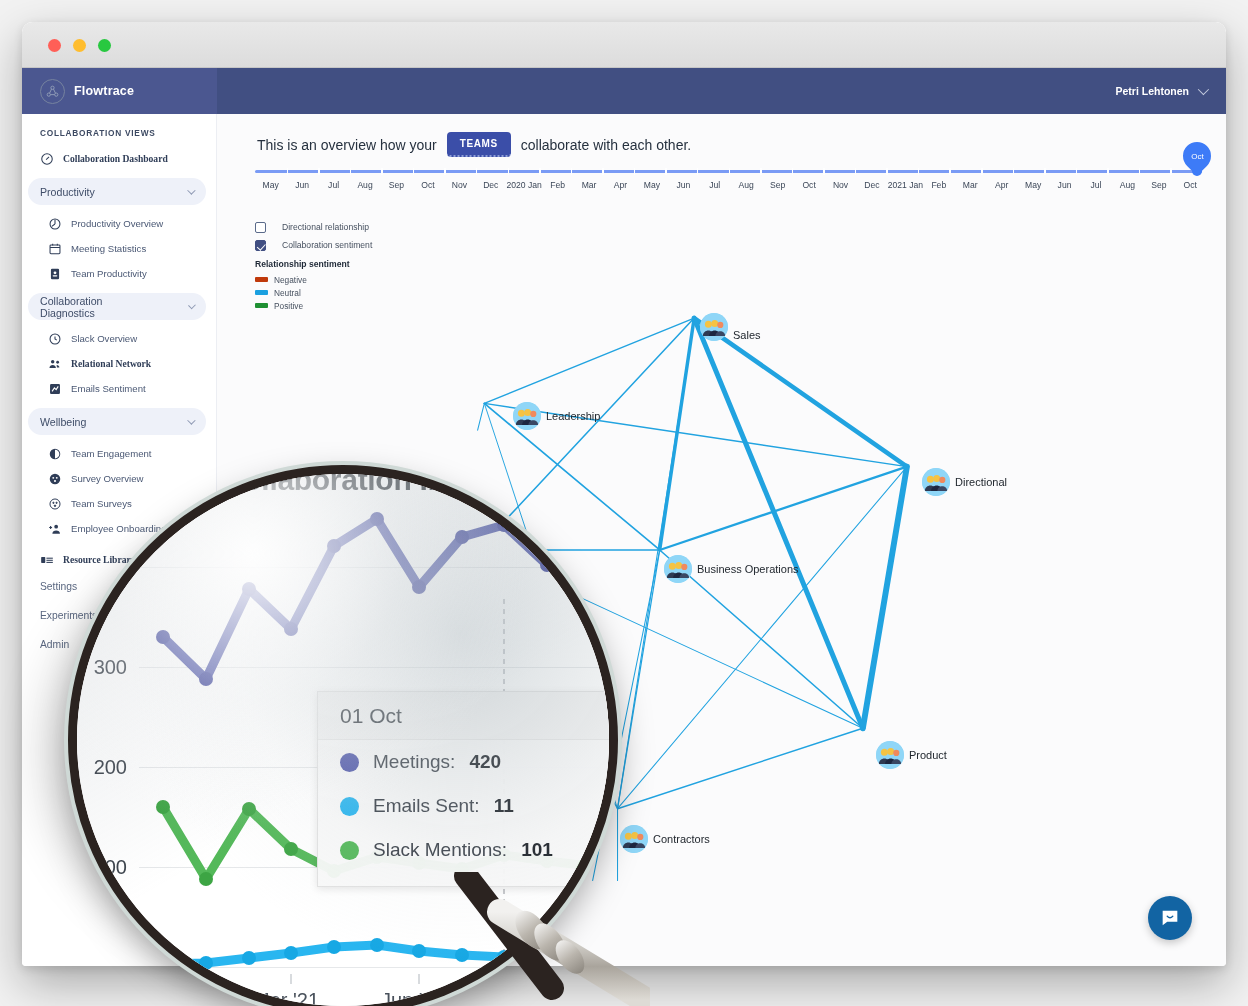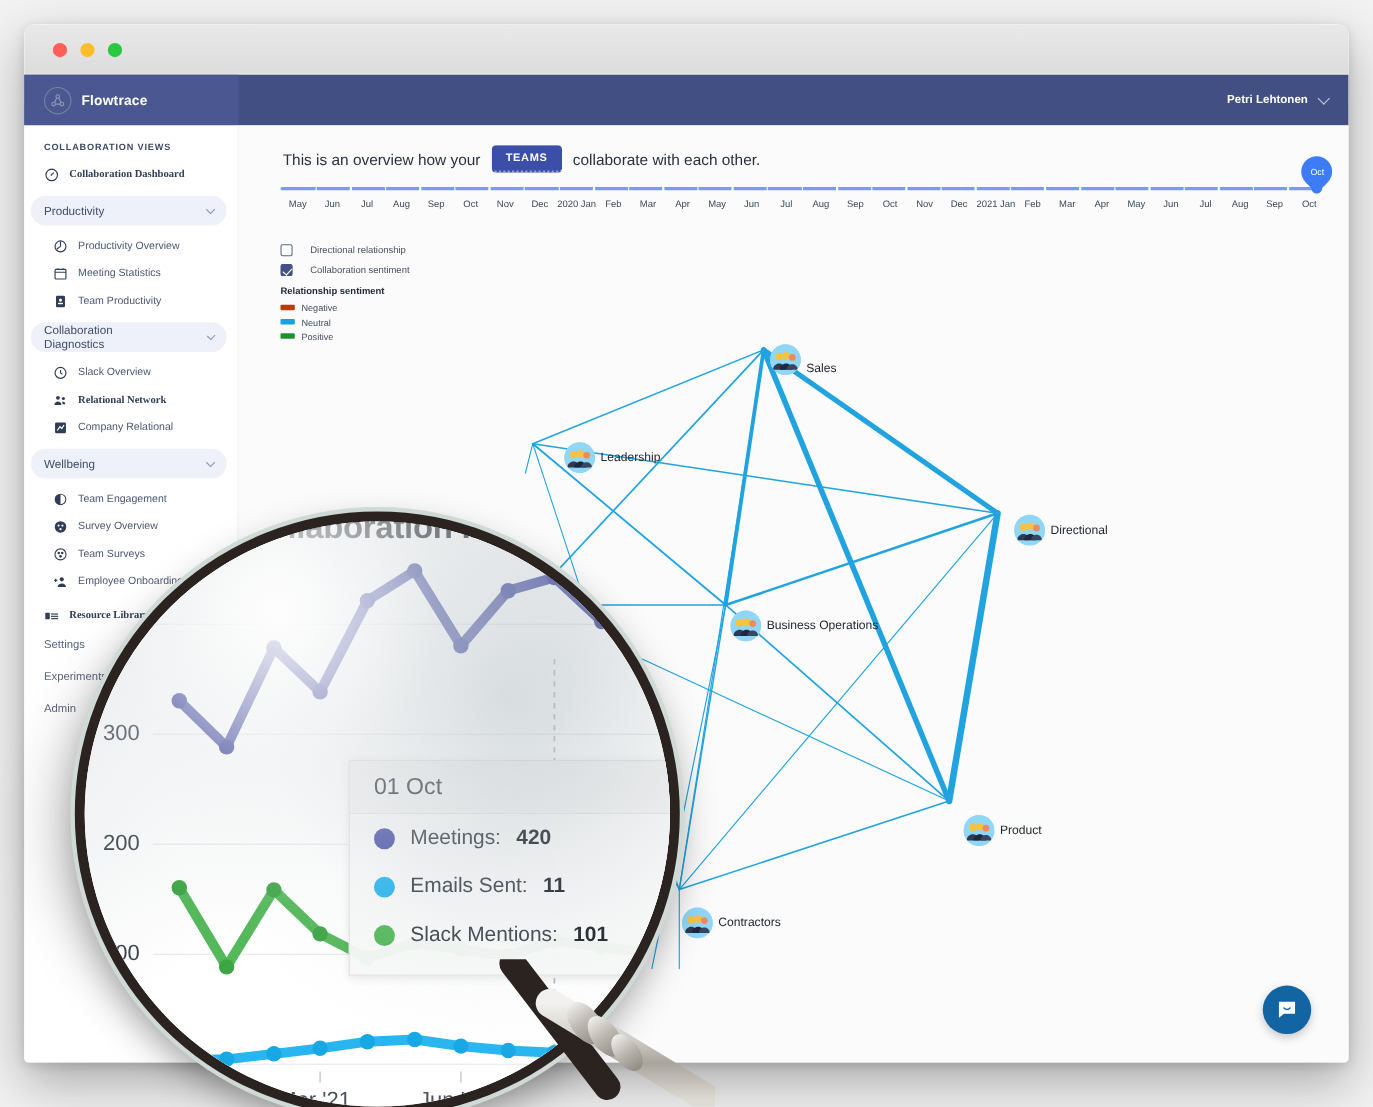--- a/index.html
+++ b/index.html
@@ -318,21 +318,21 @@
       </span>
       <span>Relational Network</span>
     </div>
     <div class="side-item">
       <span class="sicon">
         <svg viewBox="0 0 24 24" width="14" height="14" fill="#2f3d57">
           <rect x="3.5" y="3.5" width="17" height="17" rx="2"></rect>
           <path d="M7 16 L11 10 L14 13 L17.5 7.5" stroke="#fff" stroke-width="1.9" fill="none"></path>
         </svg>
       </span>
-      <span>Company Relational</span>
+      <span>Emails Sentiment</span>
     </div>
 
     <div class="side-group">
       <span>Wellbeing</span>
       <span class="gchev"></span>
     </div>
     <div class="side-item">
       <span class="sicon">
         <svg viewBox="0 0 24 24" width="14" height="14" fill="#2f3d57">
           <circle cx="12" cy="12" r="9"></circle>

